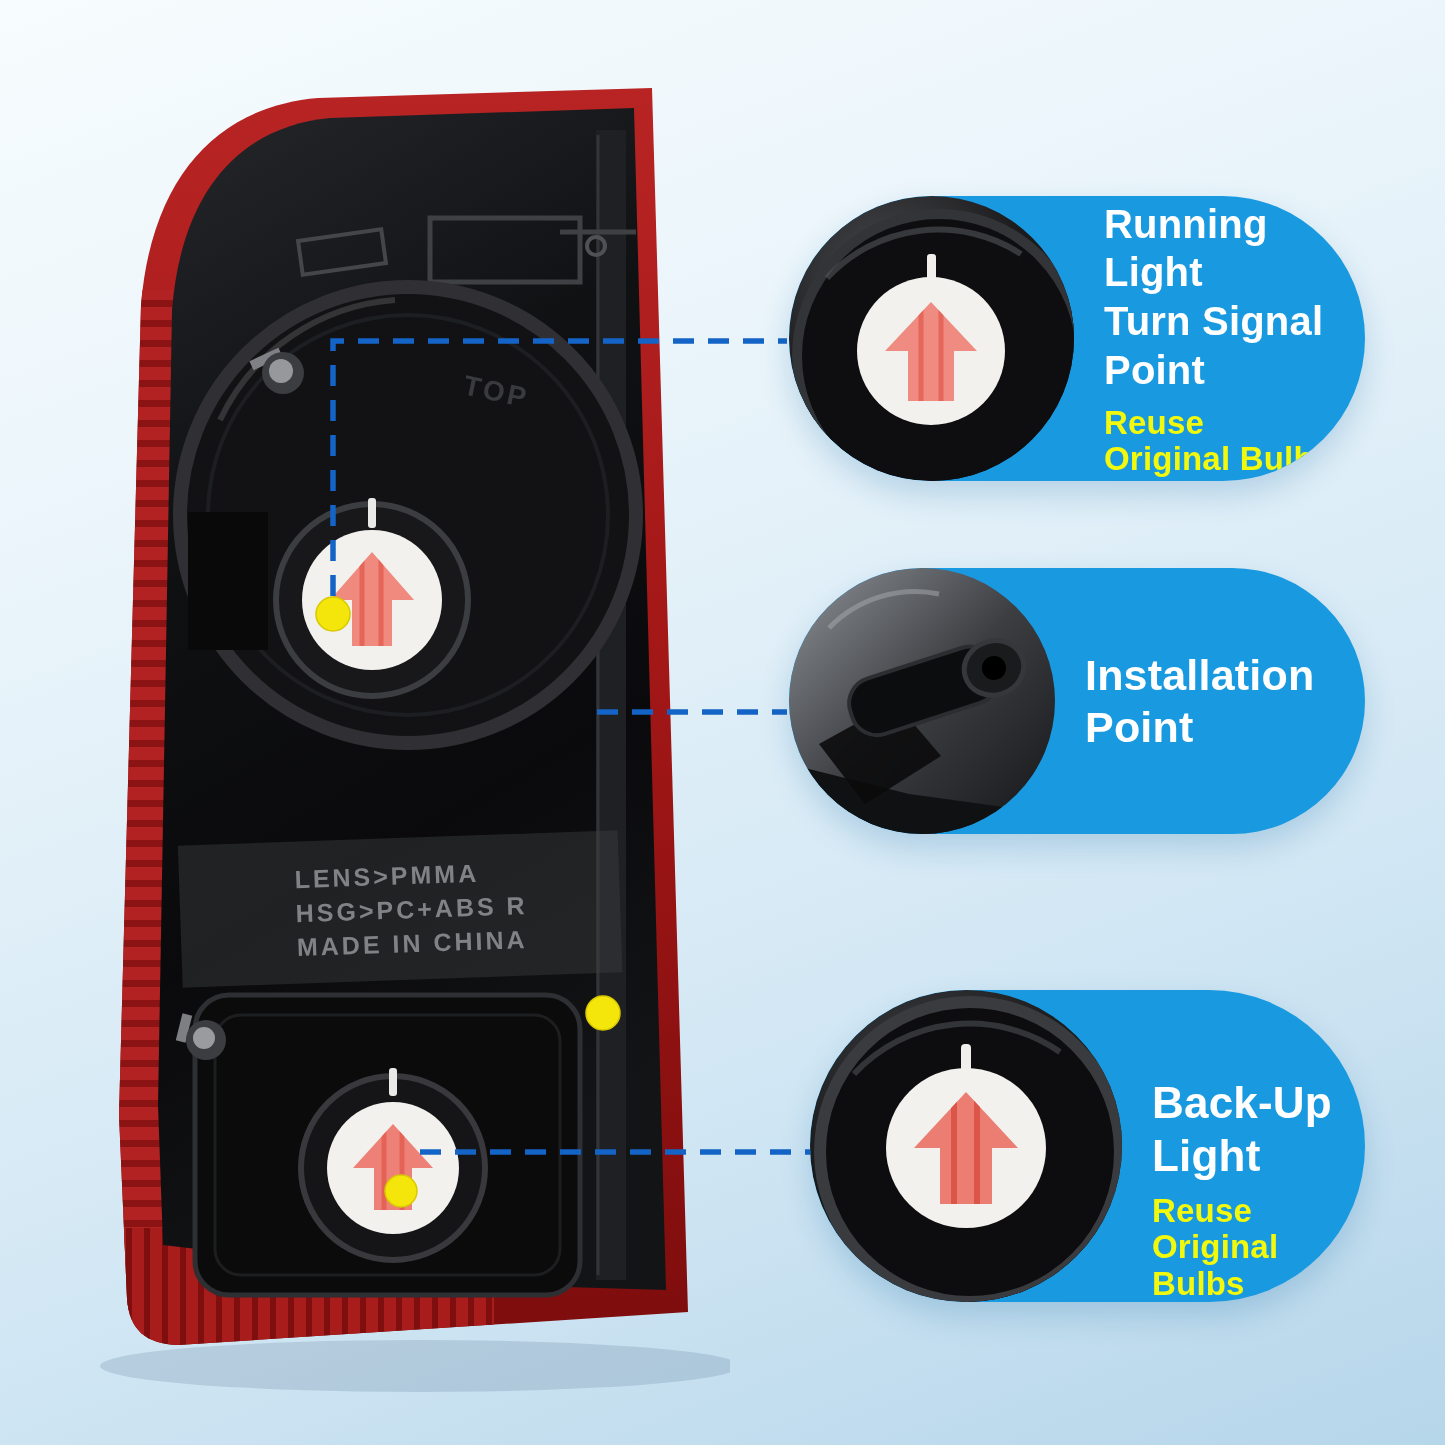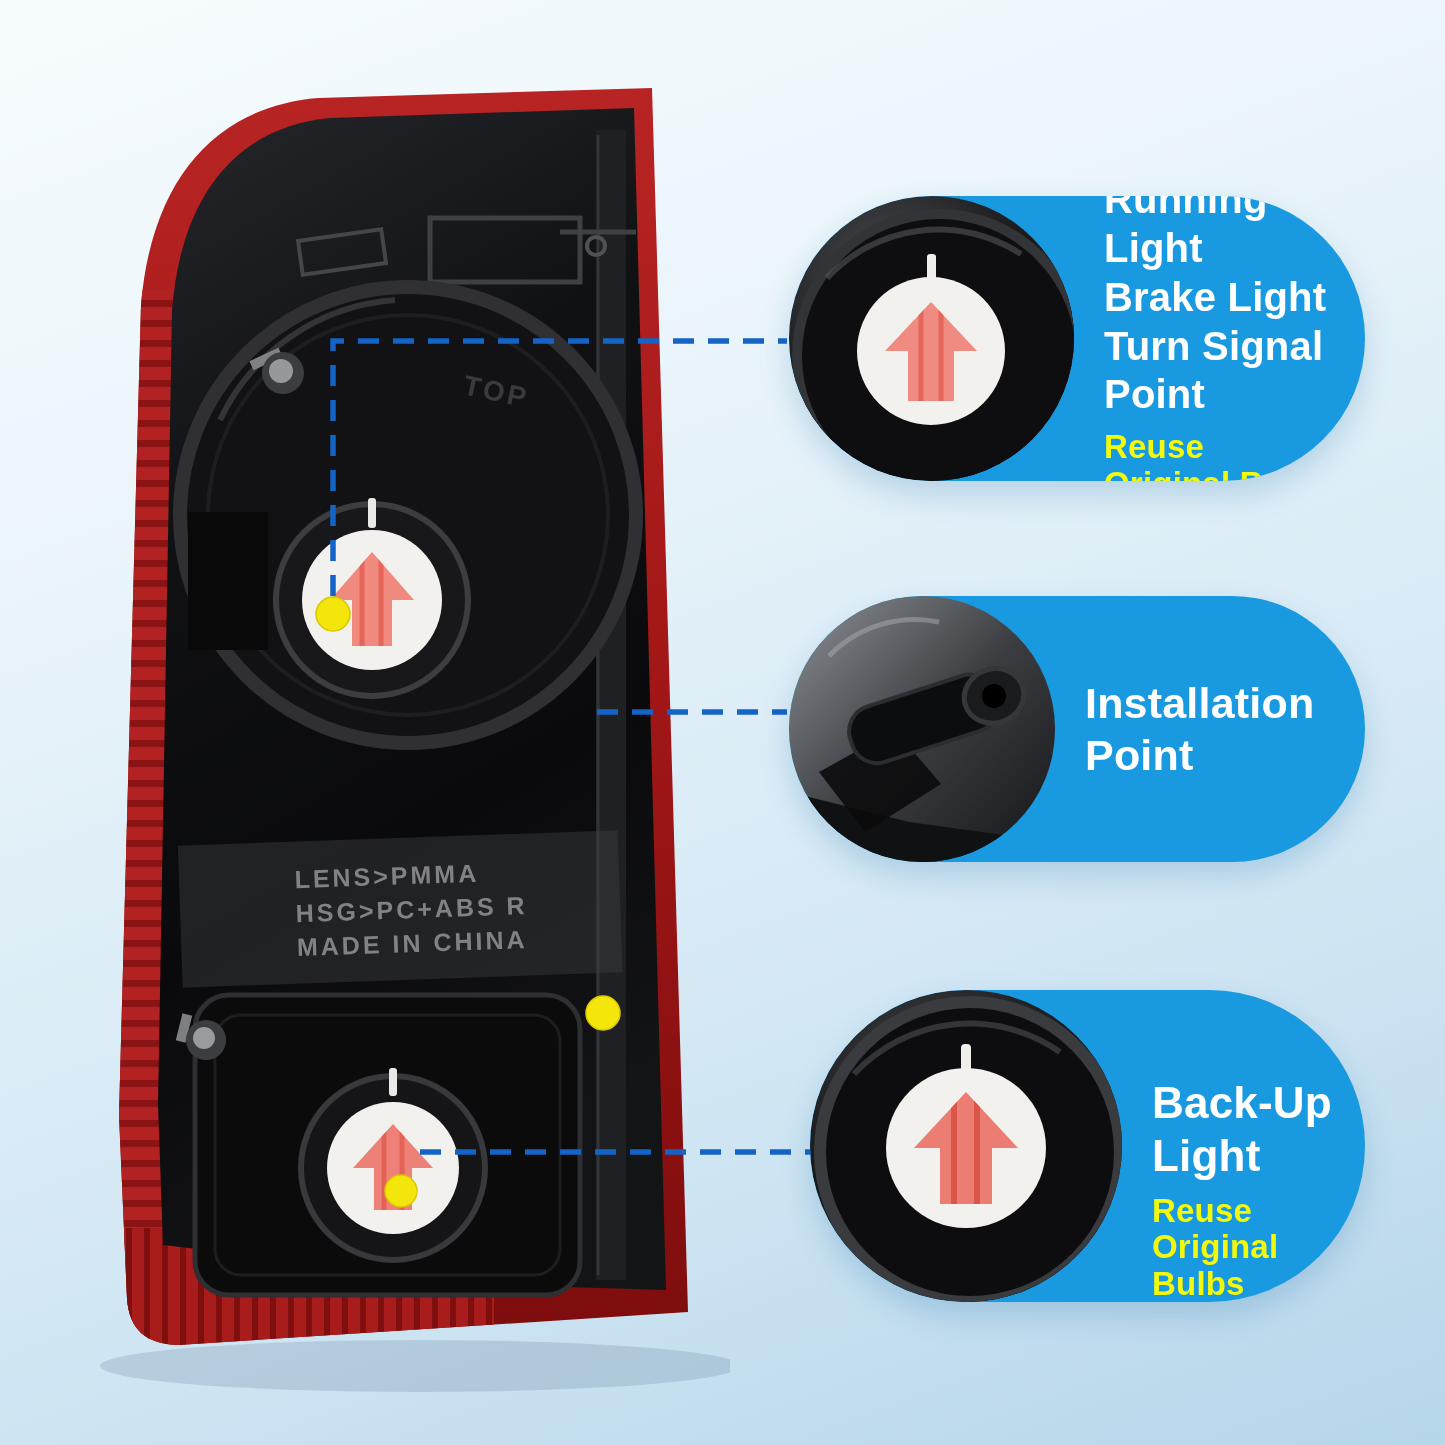--- a/index.html
+++ b/index.html
@@ -14,21 +14,21 @@
   .callout{
     position:absolute;display:flex;align-items:center;
     background:#1899e0;border-radius:999px;overflow:hidden;
     box-shadow:0 14px 30px rgba(28,110,170,.22);
   }
   .photo{flex:0 0 auto;line-height:0;border-radius:50%;overflow:hidden;}
   .ctext{margin-left:30px;margin-right:26px;}
   .title-line{color:#ffffff;font-weight:bold;font-size:40px;line-height:1.22;letter-spacing:.2px;}
   .subtext{color:#f2f90c;font-weight:bold;font-size:33px;line-height:1.1;margin-top:10px;letter-spacing:.2px;}
   .c1{left:789px;top:196px;width:576px;height:285px;}
-  .c2{left:789px;top:596px;width:576px;height:266px;}
+  .c2{left:789px;top:568px;width:576px;height:266px;}
   .c3{left:810px;top:990px;width:555px;height:312px;align-items:flex-end;}
   .c2 .title-line{font-size:43px;}
   .c3 .title-line{font-size:44px;}
   svg text{font-family:"Liberation Sans",sans-serif;}
 </style>
 </head>
 <body>
 
 <div class="stage">
 
@@ -172,21 +172,20 @@
           <path d="M142 106 L188 155 L165 155 L165 205 L119 205 L119 155 L96 155 Z" fill="#ef8b80"></path>
           <g clip-path="url(#p1ArrowClip)">
             <line x1="132" y1="106" x2="132" y2="205" stroke="#e2574a" stroke-width="5" opacity="0.7"></line>
             <line x1="152" y1="106" x2="152" y2="205" stroke="#e2574a" stroke-width="5" opacity="0.7"></line>
           </g>
         </g>
       </svg>
     </div>
     <div class="ctext">
       <div class="title-line">Running Light</div>
-      <div class="title-line">Brake Light</div>
       <div class="title-line">Turn Signal Point</div>
       <div class="subtext">Reuse Original Bulbs</div>
     </div>
   </div>
 
   <div class="callout c2">
     <div class="photo">
       <svg width="266" height="266" viewBox="0 0 266 266">
         <defs>
           <linearGradient id="p2bg" x1="0" y1="0" x2="1" y2="1">

